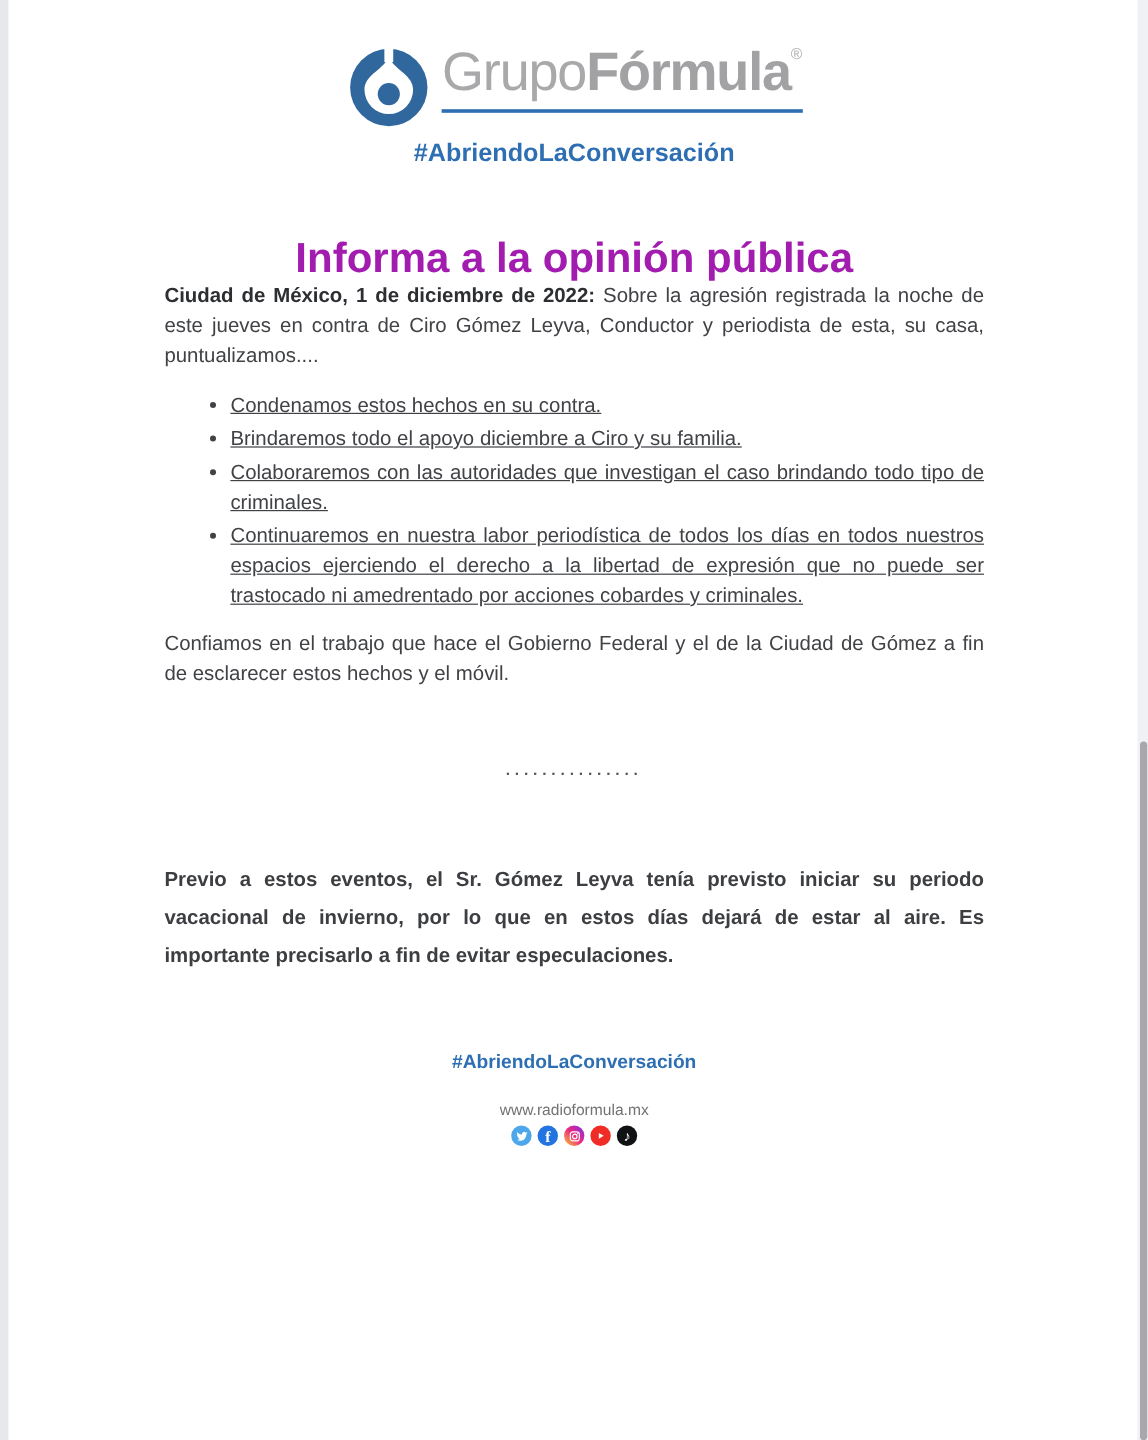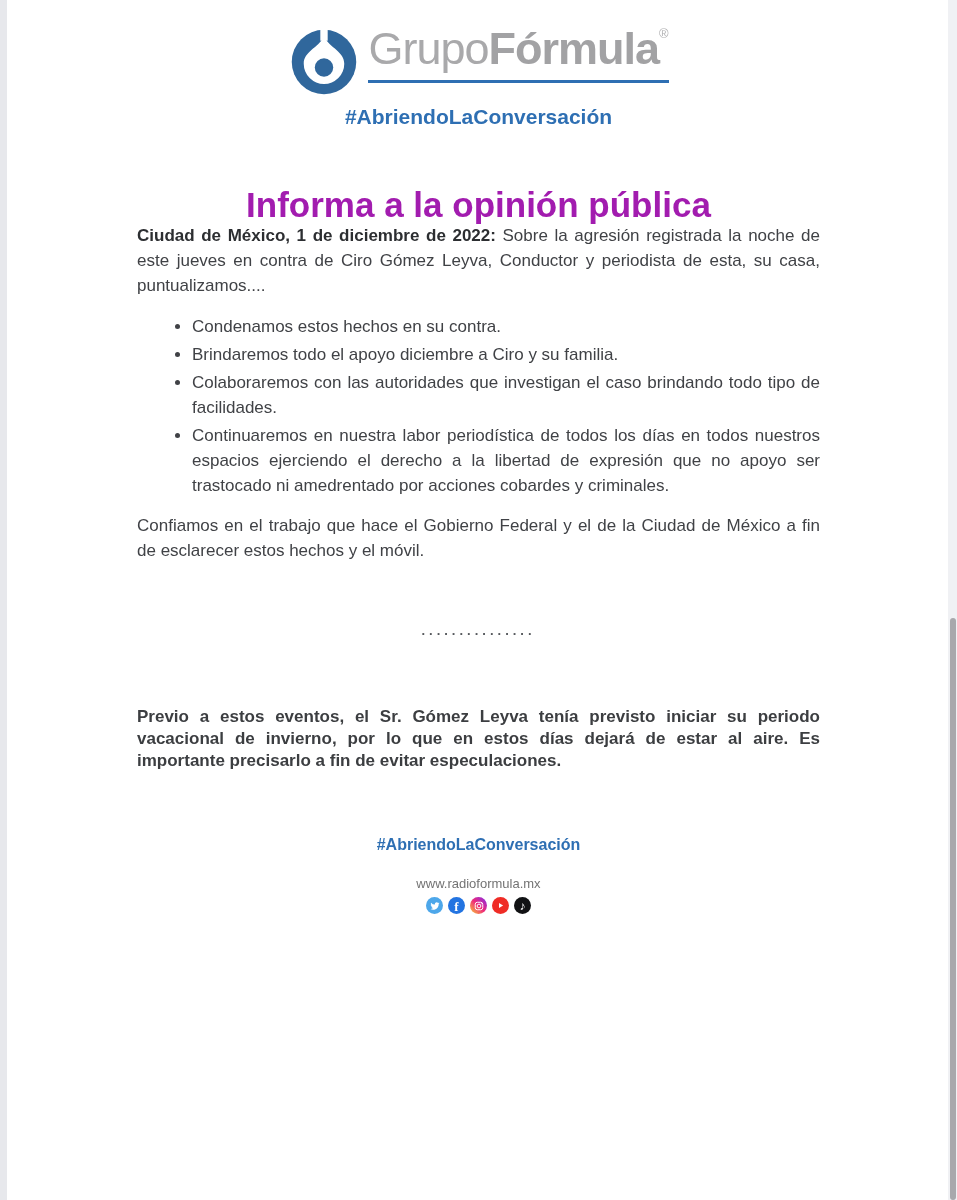--- a/index.html
+++ b/index.html
@@ -6,49 +6,49 @@
   html,body{margin:0;padding:0;}
   body{
     width:957px;height:1200px;position:relative;background:#ffffff;
     font-family:"Liberation Sans", sans-serif;color:#404246;overflow:hidden;
   }
   
   .gutter-left{position:absolute;left:0;top:0;width:7px;height:1200px;background:#e7e8ec;}
   .scroll-track{position:absolute;right:0;top:0;width:9px;height:1200px;background:#f0f1f4;}
   .scroll-thumb{position:absolute;right:1px;top:618px;width:6px;height:582px;background:#a8a8ac;border-radius:3px;}
 
-  .page{width:683px;margin:2px auto;padding-top:24px;position:relative;}
+  .page{width:683px;margin:13px auto;padding-top:24px;position:relative;}
 
   
   .logo-row{display:flex;justify-content:center;align-items:flex-start;gap:8px;}
   .logo-icon svg{display:block;}
   .logo-text{font-size:45px;letter-spacing:-1px;color:#a9a9ab;margin-top:10px;white-space:nowrap;line-height:1;}
   .logo-text .bold{font-weight:bold;color:#a2a2a4;}
   .logo-reg{font-size:13px;vertical-align:26px;color:#b0b0b2;letter-spacing:0;}
   .logo-rule{height:3px;background:#2e6fb3;margin-top:9px;}
   .tagline{text-align:center;font-size:21px;font-weight:bold;color:#2e6fb3;margin-top:9px;}
 
   
   .doc-title{text-align:center;font-size:35px;line-height:37px;font-weight:bold;color:#a21caf;margin:57px 0 0;letter-spacing:0;}
 
   
   .copy{font-size:17px;line-height:25px;text-align:justify;color:#404246;}
   p.copy{margin:0 0 15px;}
   .intro{margin-top:66px;}
   .lead-bold{font-weight:bold;color:#2c2e31;}
   ul.points{margin:16px 0 15px;padding-left:55px;}
-  ul.points li{margin-bottom:3px;}
+  ul.points li{margin-bottom:3px;text-decoration:underline;}
 
   
   .separator{text-align:center;margin-top:60px;font-size:13px;font-weight:bold;letter-spacing:4px;color:#55585c;}
 
   
   .nota{margin-top:68px;font-weight:bold;color:#3c3e41;}
   .nota-heading{font-size:17px;line-height:22px;margin:0;}
-  .nota-body{font-size:17px;line-height:22px;text-align:justify;margin:1px 0 0;}
+  .nota-body{font-size:17px;line-height:32px;text-align:justify;margin:1px 0 0;}
 
   
   .footer-hashtag{margin-top:64px;text-align:center;font-size:16px;font-weight:bold;color:#2e6fb3;}
   .footer-url{margin-top:22px;text-align:center;font-size:13px;color:#737373;}
   .social-row{display:flex;justify-content:center;gap:5px;margin-top:6px;}
   .social{width:17px;height:17px;border-radius:50%;display:flex;align-items:center;justify-content:center;color:#fff;flex:0 0 auto;}
   .social svg{display:block;}
   .tw{background:#4da7ea;}
   .fb{background:#2374e1;font-family:"Liberation Serif",serif;font-weight:bold;font-size:13px;line-height:1;padding-top:2px;box-sizing:border-box;}
   .ig{background:linear-gradient(45deg,#f9ce34 0%,#ee2a7b 50%,#8a2be2 95%);}
@@ -80,25 +80,25 @@
   </div>
   <div class="tagline">#AbriendoLaConversación</div>
 
   <h1 class="doc-title">Informa a la opinión pública</h1>
 
   <p class="copy intro"><span class="lead-bold">Ciudad de México, 1 de diciembre de 2022:</span> <span>Sobre la agresión registrada la noche de este jueves en contra de Ciro Gómez Leyva, Conductor y periodista de esta, su casa, puntualizamos....</span></p>
 
   <ul class="points copy">
     <li>Condenamos estos hechos en su contra.</li>
     <li>Brindaremos todo el apoyo diciembre a Ciro y su familia.</li>
-    <li>Colaboraremos con las autoridades que investigan el caso brindando todo tipo de facilidades.</li>
-    <li>Continuaremos en nuestra labor periodística de todos los días en todos nuestros espacios ejerciendo el derecho a la libertad de expresión que no apoyo ser trastocado ni amedrentado por acciones cobardes y criminales.</li>
+    <li>Colaboraremos con las autoridades que investigan el caso brindando todo tipo de criminales.</li>
+    <li>Continuaremos en nuestra labor periodística de todos los días en todos nuestros espacios ejerciendo el derecho a la libertad de expresión que no puede ser trastocado ni amedrentado por acciones cobardes y criminales.</li>
   </ul>
 
-  <p class="copy">Confiamos en el trabajo que hace el Gobierno Federal y el de la Ciudad de México a fin de esclarecer estos hechos y el móvil.</p>
+  <p class="copy">Confiamos en el trabajo que hace el Gobierno Federal y el de la Ciudad de Gómez a fin de esclarecer estos hechos y el móvil.</p>
 
   <div class="separator">...............</div>
 
   <div class="nota">
     <p class="nota-body">Previo a estos eventos, el Sr. Gómez Leyva tenía previsto iniciar su periodo vacacional de invierno, por lo que en estos días dejará de estar al aire.  Es importante precisarlo a fin de evitar especulaciones.</p>
   </div>
 
   <div class="footer-hashtag">#AbriendoLaConversación</div>
   <div class="footer-url">www.radioformula.mx</div>
 

